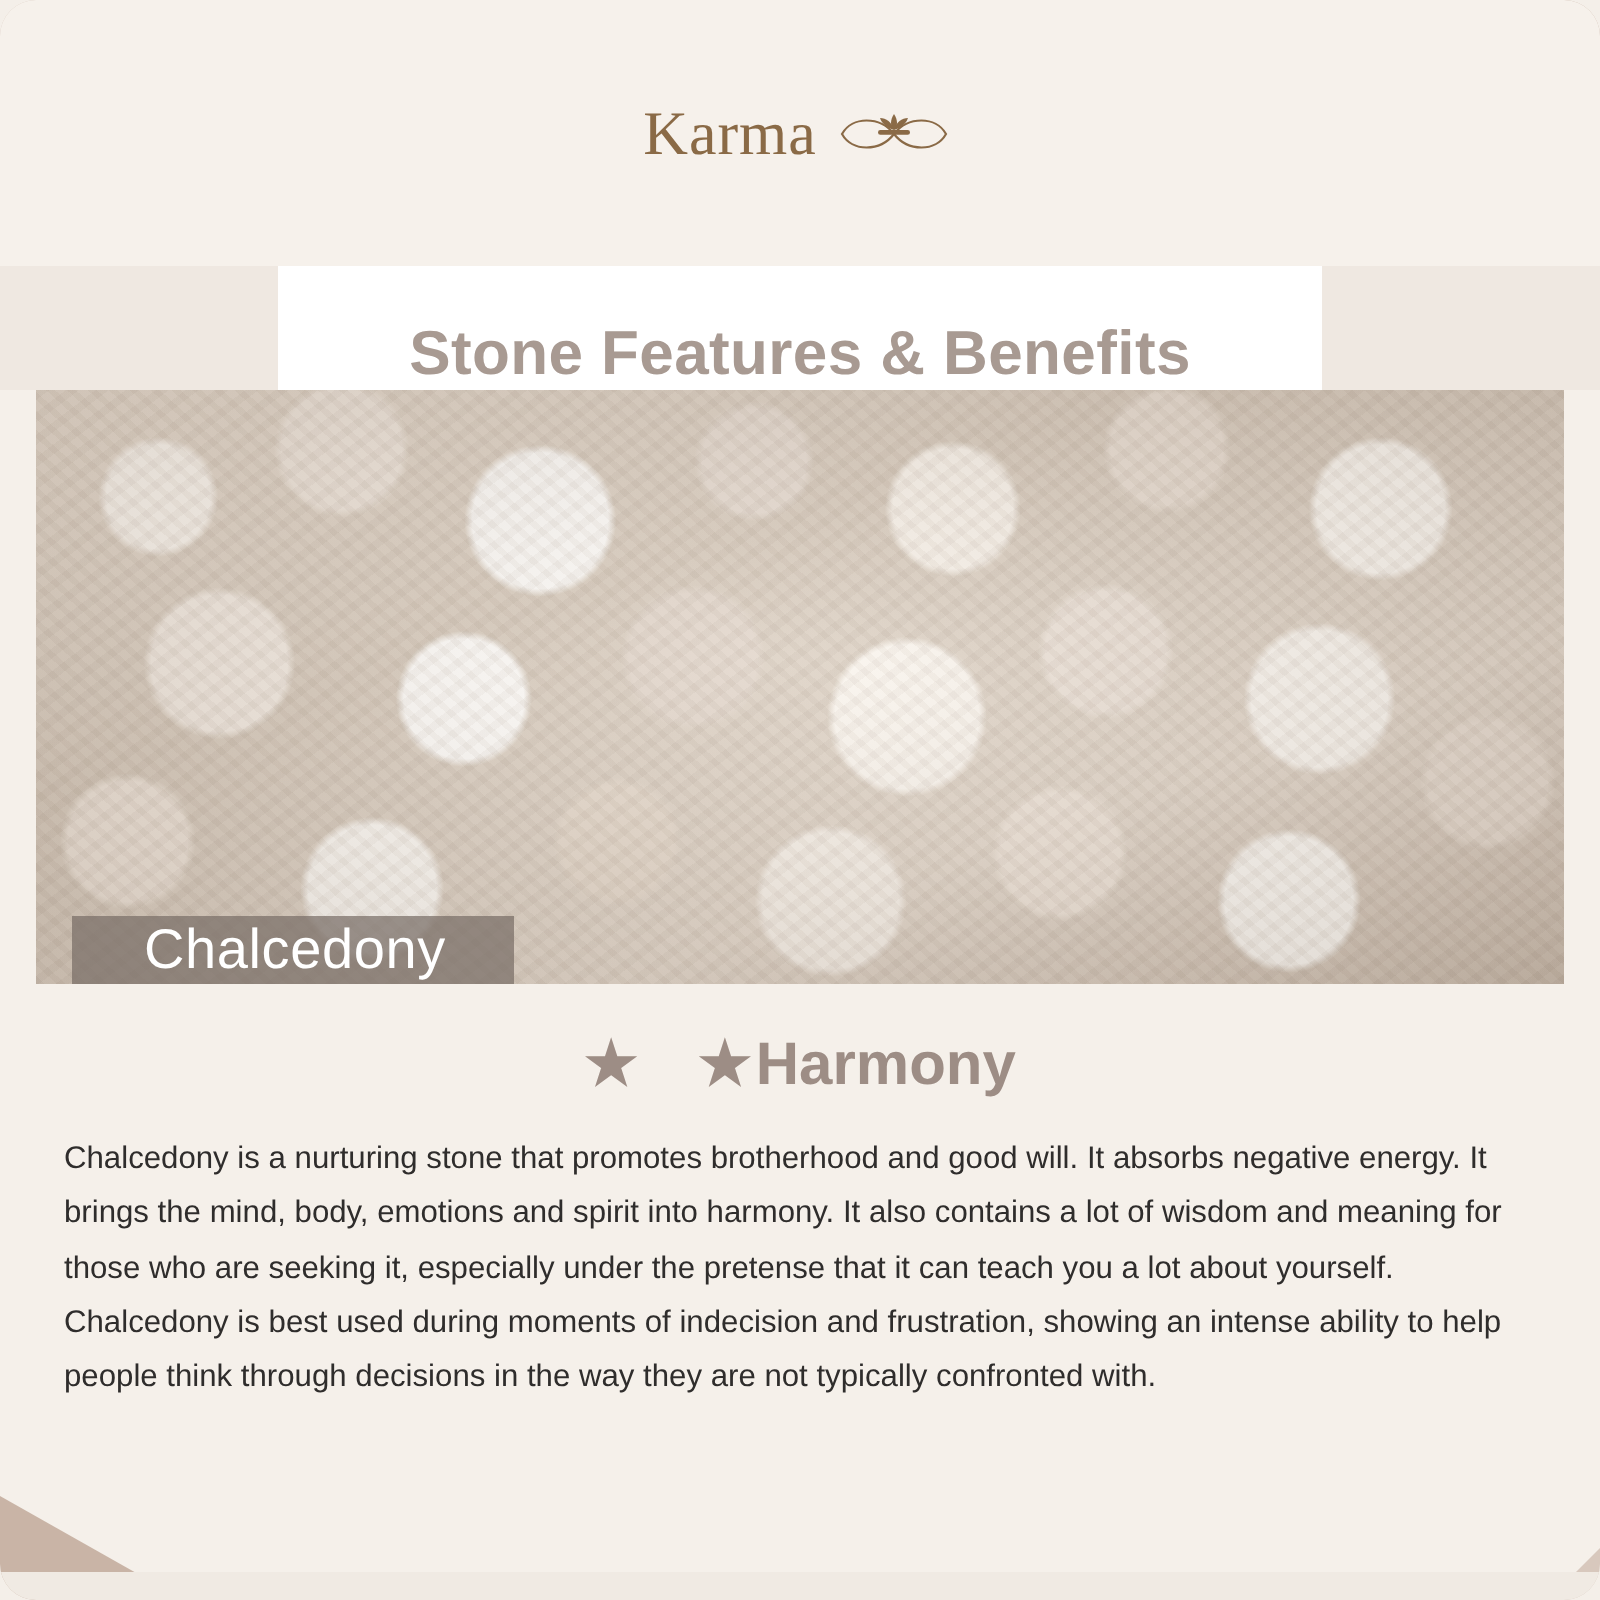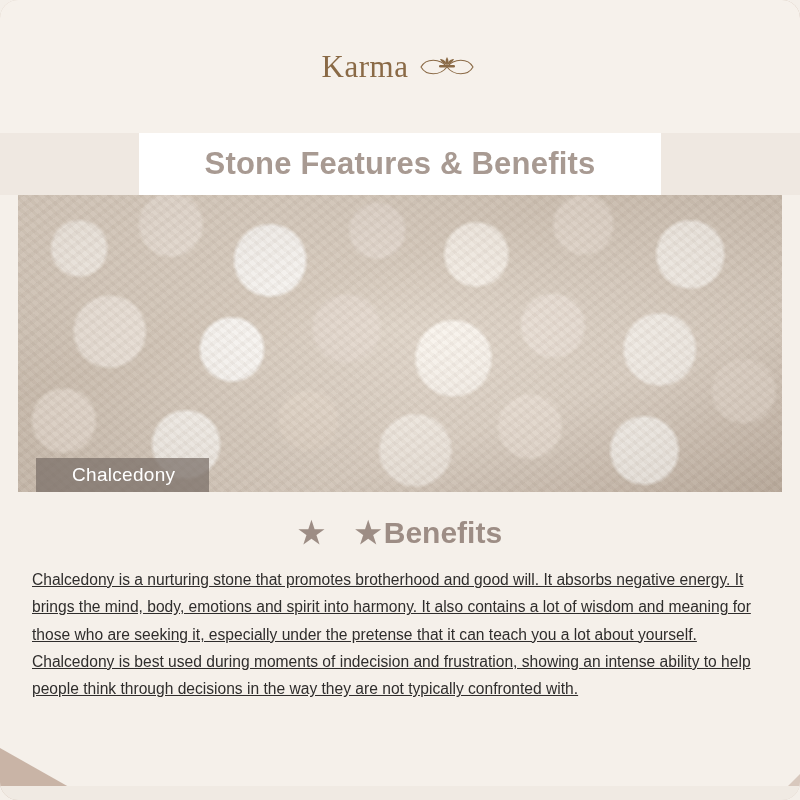--- a/index.html
+++ b/index.html
@@ -87,21 +87,21 @@
 
   
   .title-band {
     position: absolute;
     top: 133px;
     left: 139px;
     width: 522px;
     height: 62px;
     background: #ffffff;
     display: flex;
-    align-items: center;
+    align-items: flex-end;
     justify-content: center;
   }
   .title-band .title {
     font-family: "Liberation Sans", sans-serif;
     font-weight: bold;
     font-size: 31px;
     color: #a89a92;
     letter-spacing: 0.2px;
   }
   .band-left, .band-right {
@@ -169,21 +169,21 @@
     left: 18px;
     bottom: 0;
     height: 34px;
     padding: 0 34px 0 36px;
     display: flex;
     align-items: center;
     background: rgba(120,110,102,0.72);
   }
   .name-tag .name {
     color: #ffffff;
-    font-size: 19px;
+    font-size: 28px;
     letter-spacing: 0.3px;
   }
 
   
   .benefits {
     position: absolute;
     top: 516px;
     left: 0;
     width: 800px;
     display: flex;
@@ -208,21 +208,20 @@
   
   .body-text {
     position: absolute;
     top: 566px;
     left: 32px;
     width: 738px;
     font-size: 15.6px;
     line-height: 1.75;
     color: #2f2d2c;
     text-align: left;
-    text-decoration: underline;
   }
 
   .footer-strip {
     position: absolute;
     bottom: 0; left: 0;
     width: 800px;
     height: 14px;
     background: #f0eae3;
   }
 </style>
@@ -270,20 +269,20 @@
       <span class="name">Chalcedony</span>
     </div>
   </div>
 
   <div class="benefits">
     <div class="benefit">
       <span class="star">★</span>
     </div>
     <div class="benefit">
       <span class="star">★</span>
-      <span>Benefits</span>
+      <span>Harmony</span>
     </div>
   </div>
 
   <div class="body-text">Chalcedony is a nurturing stone that promotes brotherhood and good will. It absorbs negative energy. It brings the mind, body, emotions and spirit into harmony.  It also contains a lot of wisdom and meaning for those who are seeking it, especially under the pretense that it can teach you a lot about yourself. Chalcedony is best used during moments of indecision and frustration, showing an intense ability to help people think through decisions in the way they are not typically confronted with.</div>
 
   <div class="footer-strip"></div>
 </div>
 
 </body></html>

